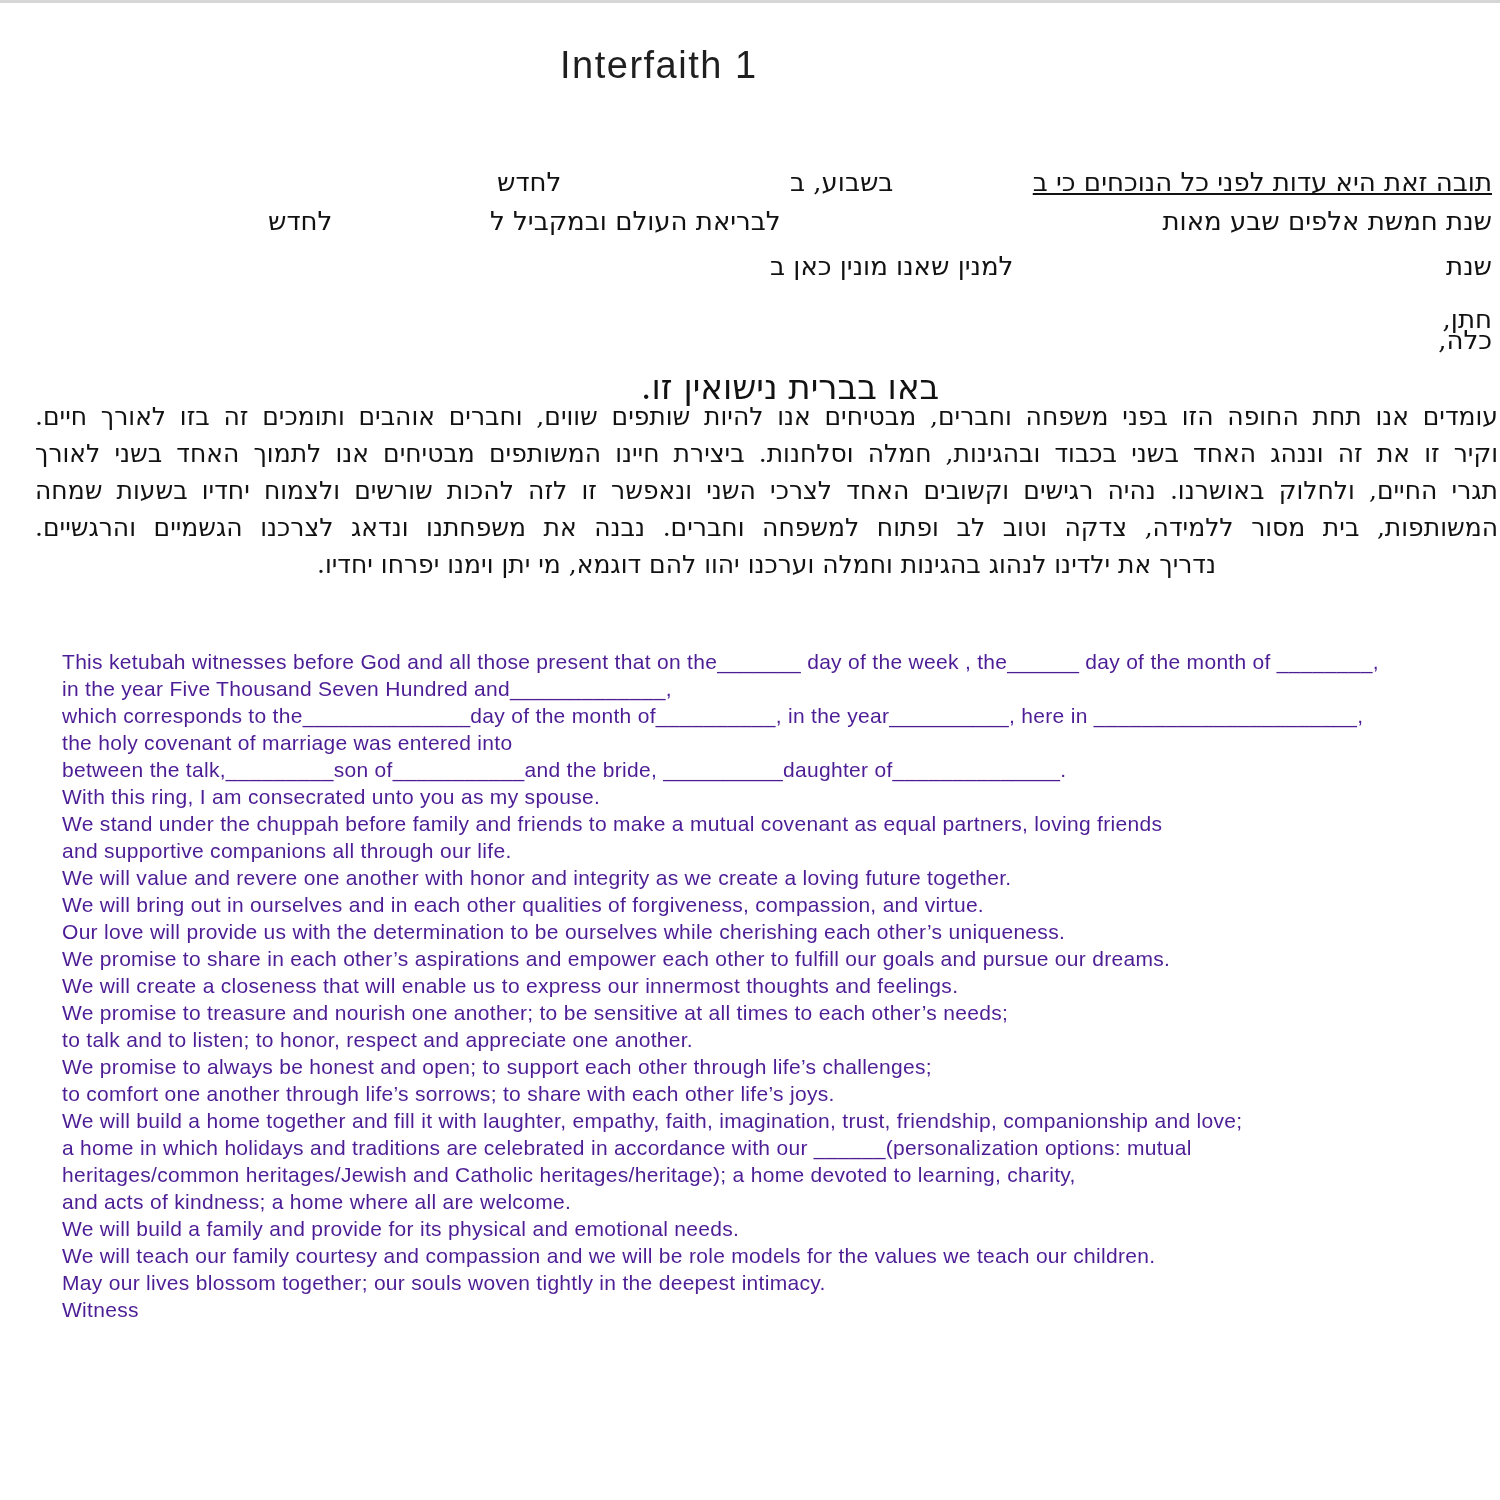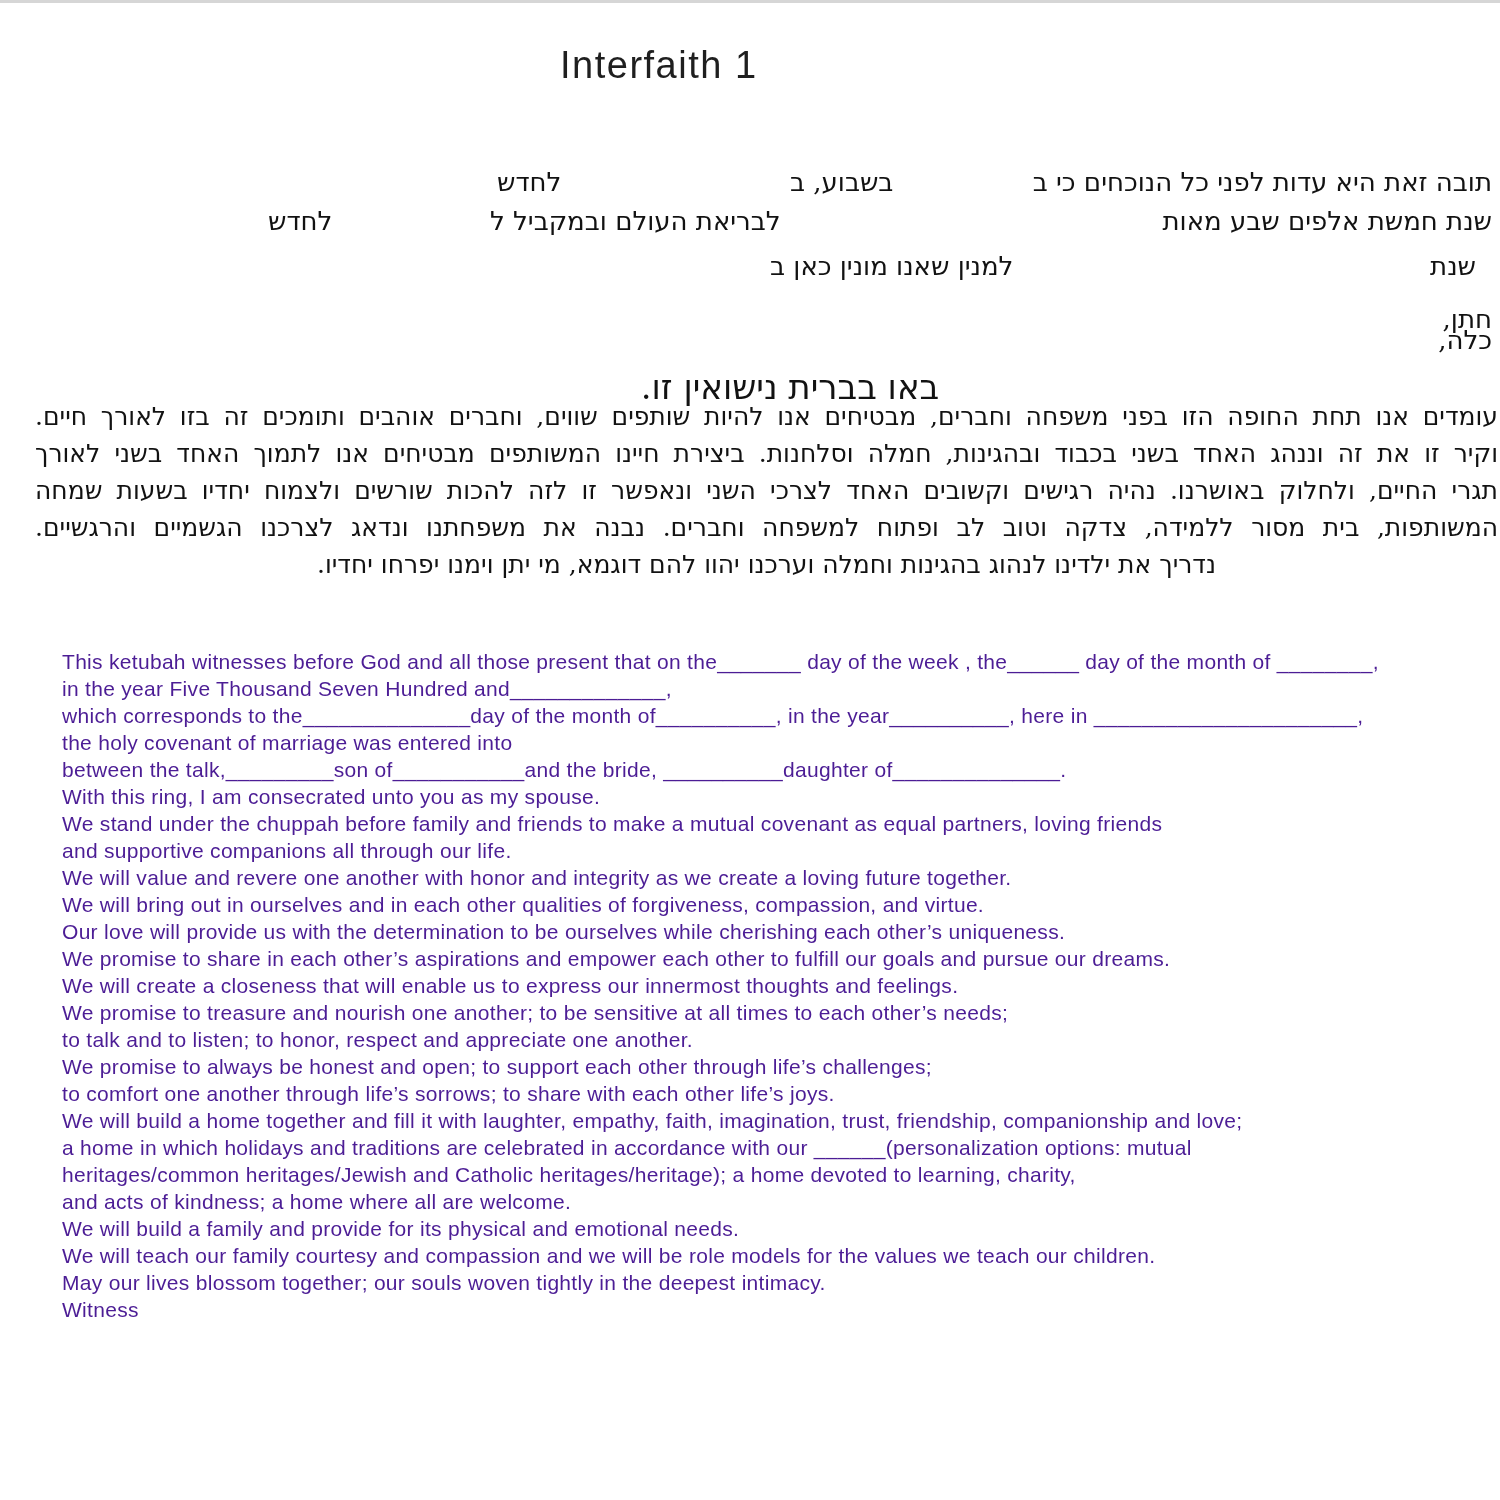--- a/index.html
+++ b/index.html
@@ -65,29 +65,29 @@
 </style>
 </head>
 <body>
 
 <div class="page">
 
   <div class="top-edge"></div>
 
   <h1 class="title">Interfaith 1</h1>
 
-  <div class="heb hh" style="top:168px; right:8px;" lang="he">תובה זאת היא עדות לפני כל הנוכחים כי ב</div>
+  <div class="heb hh" style="top:168px; right:8px;text-decoration:underline;" lang="he">תובה זאת היא עדות לפני כל הנוכחים כי ב</div>
   <div class="heb hh" style="top:168px; left:790px;" lang="he">בשבוע, ב</div>
   <div class="heb hh" style="top:168px; left:497px;" lang="he">לחדש</div>
 
   <div class="heb hh" style="top:207px; right:8px;" lang="he">שנת חמשת אלפים שבע מאות</div>
   <div class="heb hh" style="top:207px; left:490px;" lang="he">לבריאת העולם ובמקביל ל</div>
   <div class="heb hh" style="top:207px; left:268px;" lang="he">לחדש</div>
 
-  <div class="heb hh" style="top:252px; right:24px;" lang="he">שנת</div>
+  <div class="heb hh" style="top:252px; right:8px;" lang="he">שנת</div>
   <div class="heb hh" style="top:252px; left:770px;" lang="he">למנין שאנו מונין כאן ב</div>
 
   <div class="heb hh" style="top:289px; right:8px;margin-top:16px;" lang="he">חתן,</div>
   <div class="heb hh" style="top:326px; right:8px;" lang="he">כלה,</div>
 
   <div class="heb covenant" lang="he">באו בברית נישואין זו.</div>
 
   <div class="heb heb-para" lang="he">
       <div class="jline">עומדים אנו תחת החופה הזו בפני משפחה וחברים, מבטיחים אנו להיות שותפים שווים, וחברים אוהבים ותומכים זה בזו לאורך חיים.</div>
       <div class="jline">וקיר זו את זה וננהג האחד בשני בכבוד ובהגינות, חמלה וסלחנות. ביצירת חיינו המשותפים מבטיחים אנו לתמוך האחד בשני לאורך</div>

